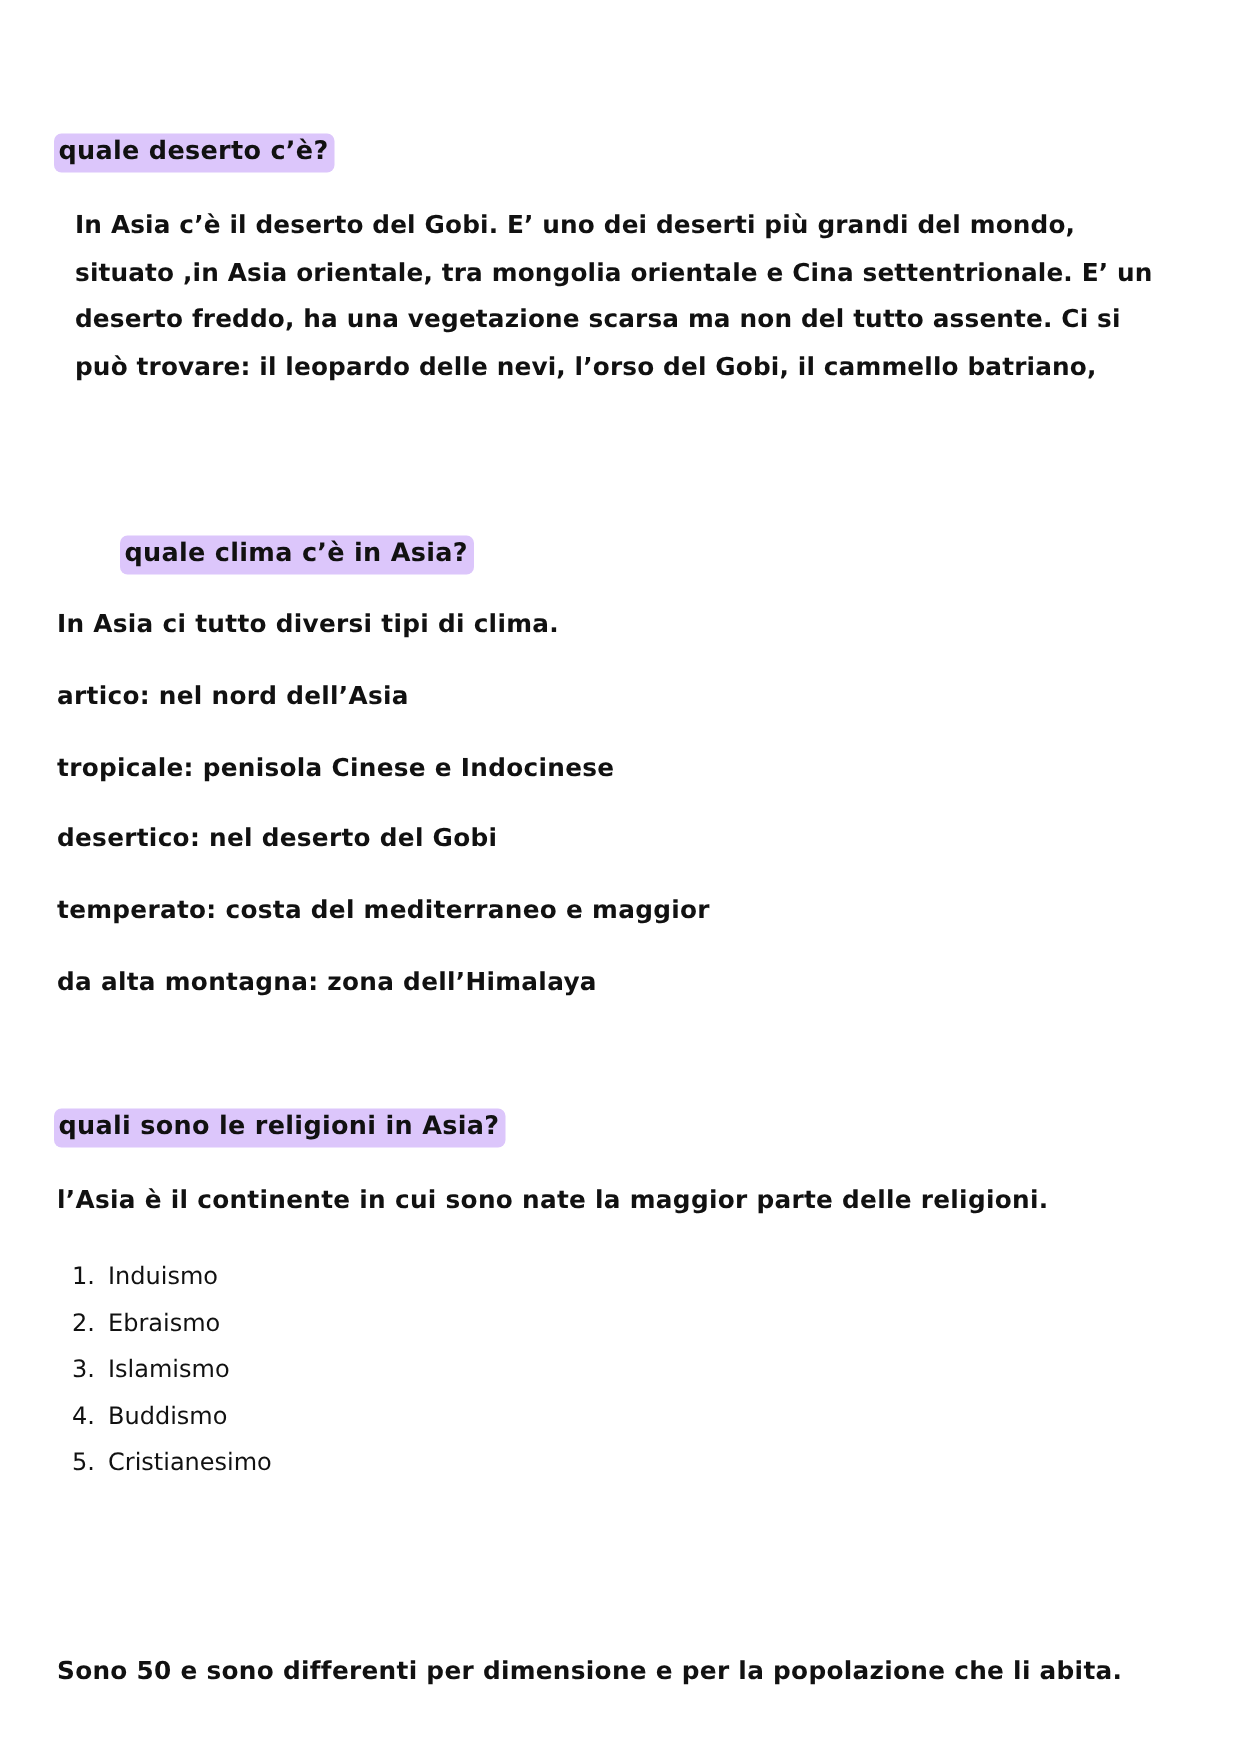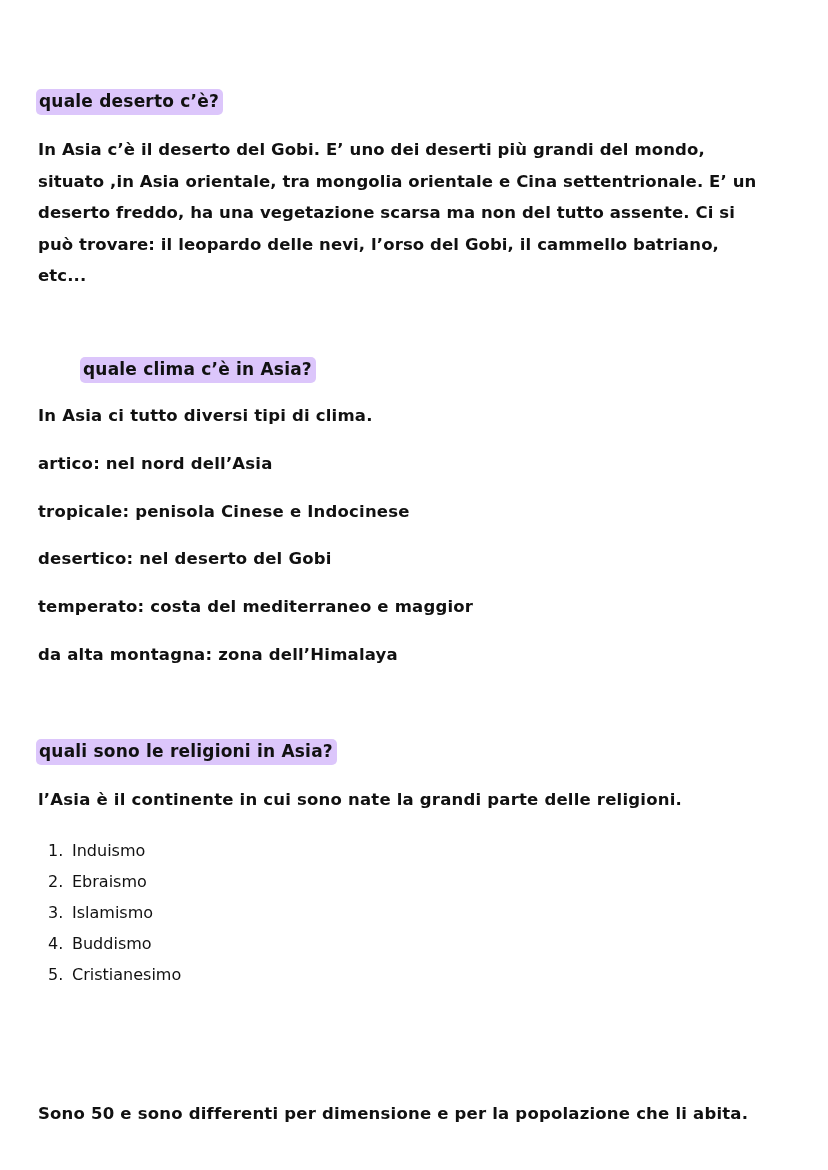--- a/index.html
+++ b/index.html
@@ -69,38 +69,37 @@
       display: inline-block;
       width: 24px;
     }
   </style>
 </head>
 <body>
 
 <div class="page">
 
   <div class="heading" style="top:89px;">quale deserto c’è?</div>
-  <div class="para" style="top:134px;">
+  <div class="para" style="top:134px;margin-left:12px;">
     <div>In Asia c’è il deserto del Gobi. E’ uno dei deserti più grandi del mondo,</div>
     <div>situato ,in Asia orientale, tra mongolia orientale e Cina settentrionale. E’ un</div>
     <div>deserto freddo, ha una vegetazione scarsa ma non del tutto assente. Ci si</div>
     <div>può trovare: il leopardo delle nevi, l’orso del Gobi, il cammello batriano,</div>
-    <div>etc...</div>
   </div>
 
   <div class="heading" style="top:357px;margin-left:44px;">quale clima c’è in Asia?</div>
   <div class="line" style="top:405px;">In Asia ci tutto diversi tipi di clima.</div>
   <div class="line" style="top:453px;">artico: nel nord dell’Asia</div>
   <div class="line" style="top:548px;">desertico: nel deserto del Gobi</div>
   <div class="line" style="top:501px;">tropicale: penisola Cinese e Indocinese</div>
   <div class="line" style="top:596px;">temperato: costa del mediterraneo e maggior</div>
   <div class="line" style="top:644px;">da alta montagna: zona dell’Himalaya</div>
 
   <div class="heading" style="top:739px;">quali sono le religioni in Asia?</div>
-  <div class="line" style="top:789px;">l’Asia è il continente in cui sono nate la grandi parte delle religioni.</div>
+  <div class="line" style="top:789px;">l’Asia è il continente in cui sono nate la maggior parte delle religioni.</div>
   <ol class="olist">
     <li><span class="num">1.</span><span>Induismo</span></li>
     <li><span class="num">2.</span><span>Ebraismo</span></li>
     <li><span class="num">3.</span><span>Islamismo</span></li>
     <li><span class="num">4.</span><span>Buddismo</span></li>
     <li><span class="num">5.</span><span>Cristianesimo</span></li>
   </ol>
 
   <div class="line" style="top:1103px;">Sono 50 e sono differenti per dimensione e per la popolazione che li abita.</div>
 

